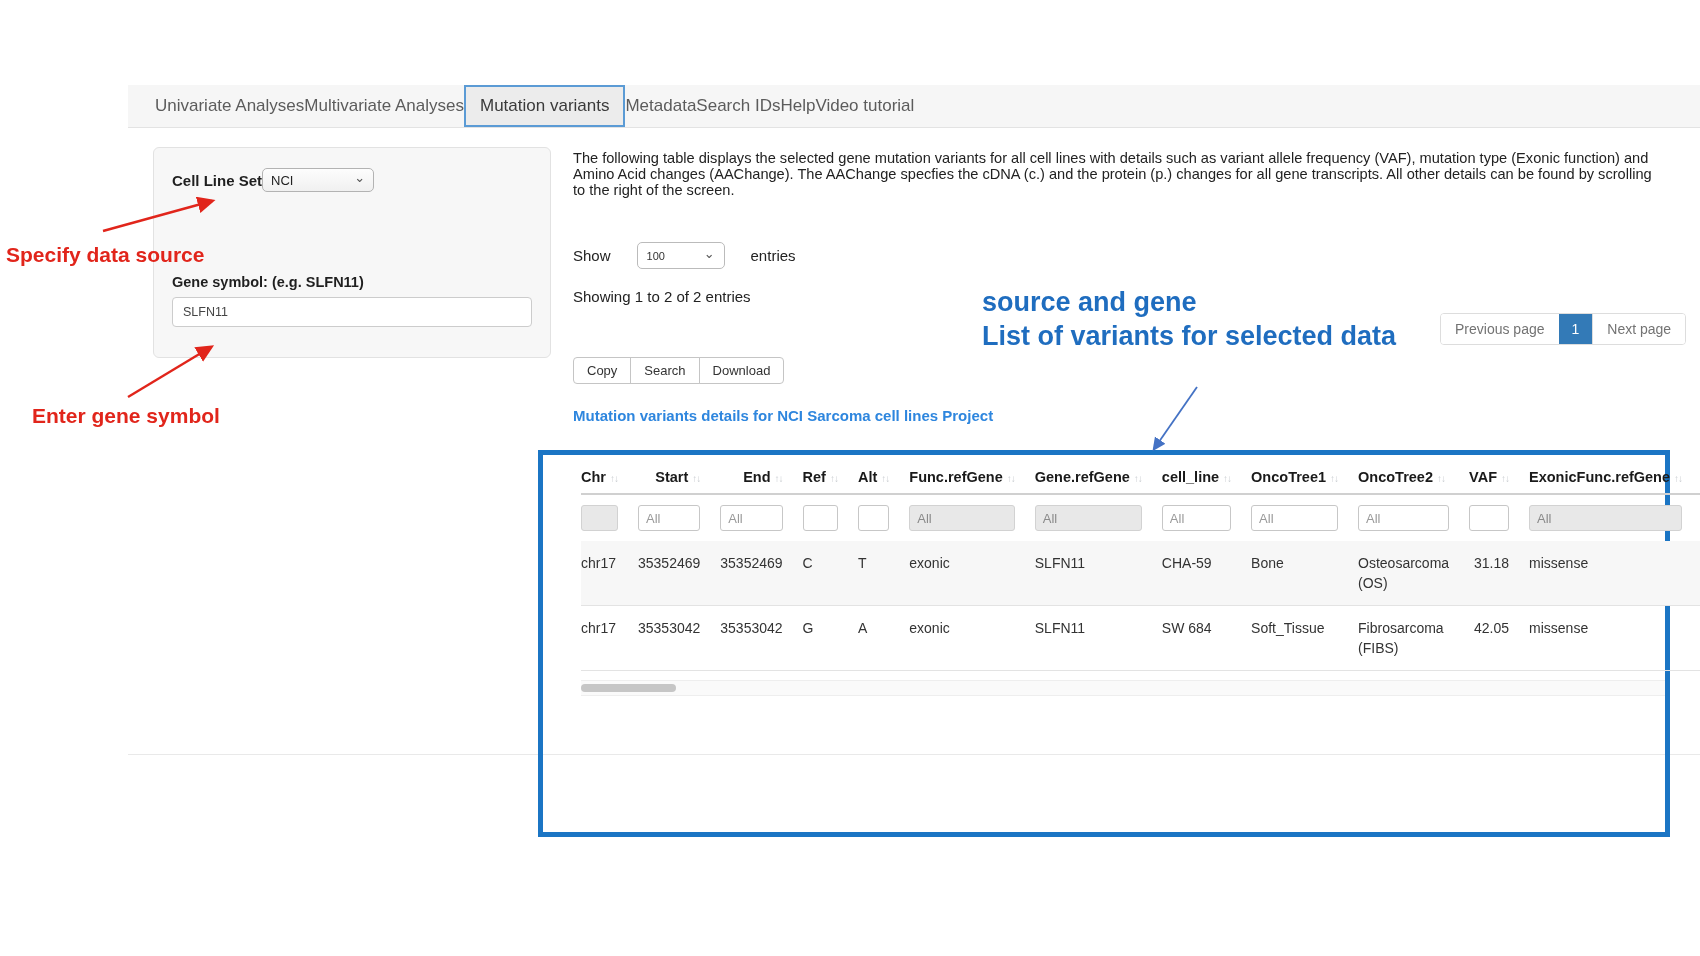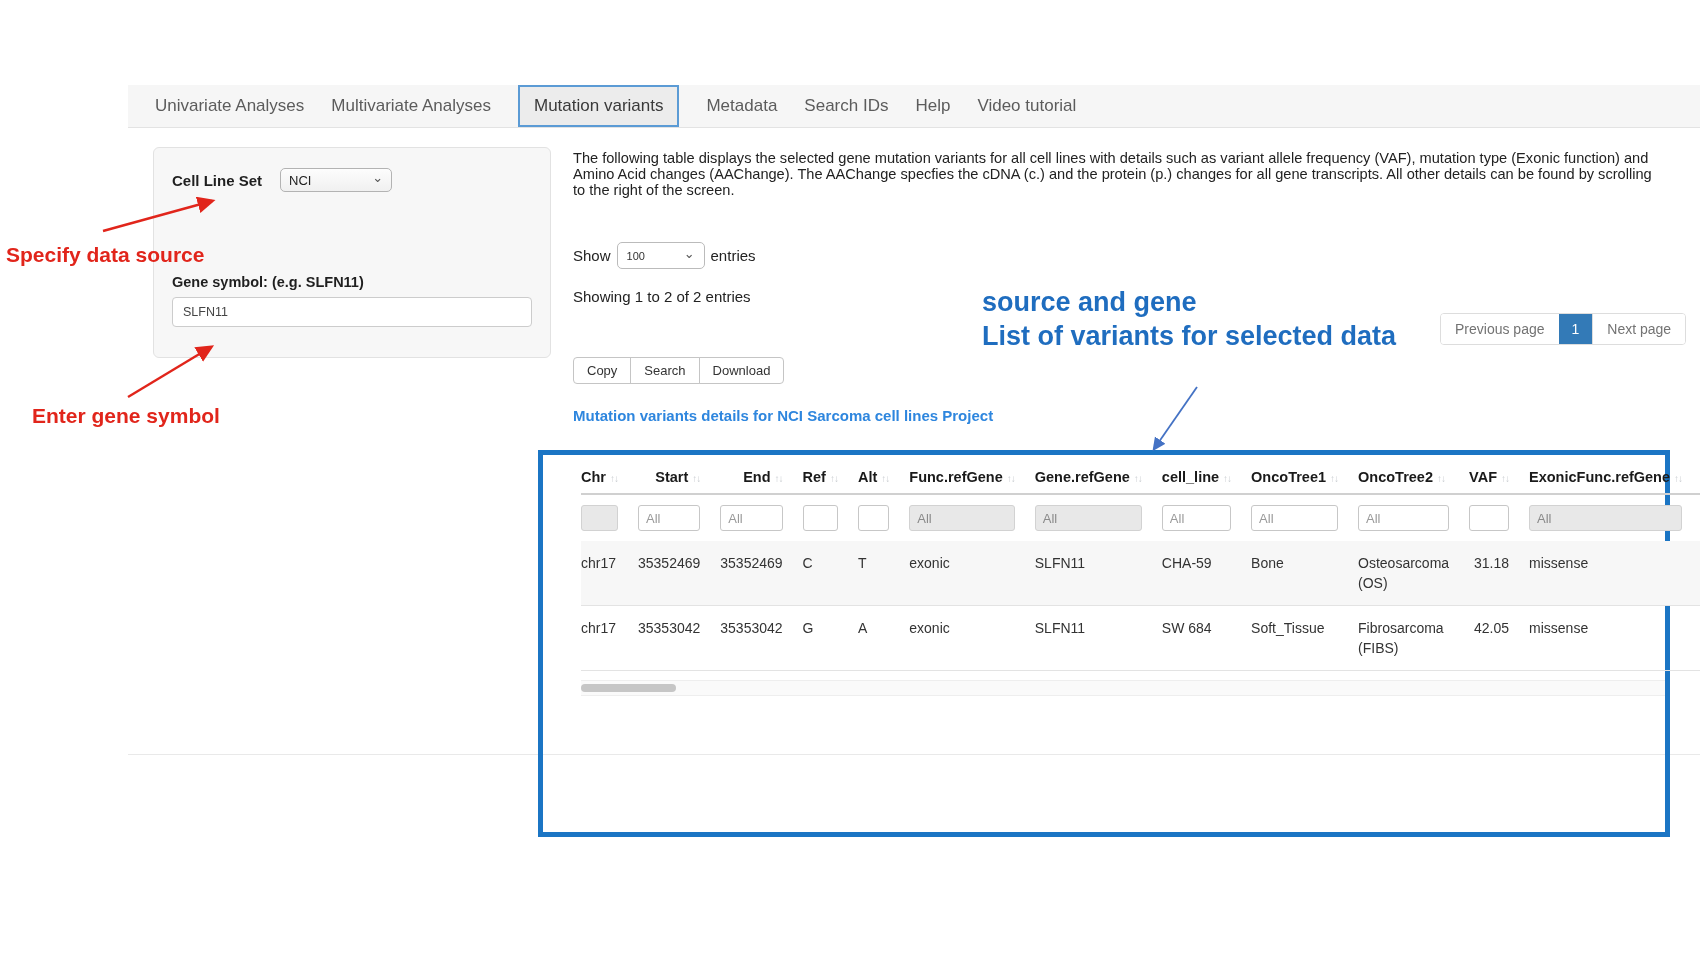--- a/index.html
+++ b/index.html
@@ -2,45 +2,45 @@
 <html><head>
 <meta charset="utf-8">
 <style>
   html,body{margin:0;padding:0;background:#fff;}
   body{width:1700px;height:956px;position:relative;overflow:hidden;
        font-family:"Liberation Sans",sans-serif;color:#222;}
 
   
   .navbar{position:absolute;left:128px;top:85px;width:1572px;height:43px;
           background:#f6f6f6;border-bottom:1px solid #e3e3e3;
-          display:flex;align-items:center;gap:27px;padding-left:27px;box-sizing:border-box;text-align:center;}
+          display:flex;align-items:center;padding-left:27px;box-sizing:border-box;text-align:center;}
   .tab{font-size:17px;color:#5c5c5c;white-space:nowrap;cursor:default;}
   .tab.active{height:100%;display:flex;align-items:center;box-sizing:border-box;
               border:2px solid #5b9bd5;background:#ececec;padding:0 14px;color:#3a3a3a;}
 
   
   .panel-card{position:absolute;left:153px;top:147px;width:398px;height:211px;
               background:#f7f7f7;border:1px solid #e2e2e2;border-radius:6px;
               box-sizing:border-box;padding:20px 18px;}
-  .cls-row{display:flex;align-items:center;gap:18px;}
+  .cls-row{display:flex;align-items:center;gap:0;}
   .cls-label{font-weight:bold;font-size:15px;color:#1f1f1f;}
   .select{background:linear-gradient(#fdfdfd,#f0f0f0);border:1px solid #b3b3b3;border-radius:5px;
           height:24px;display:flex;align-items:center;justify-content:space-between;
           padding:0 8px;font-size:13px;color:#222;box-sizing:border-box;}
   .cls-select{width:112px;}
   .chev{font-size:13px;color:#555;line-height:10px;margin-top:-4px;}
   .gene-label{margin-top:82px;font-weight:bold;font-size:14.5px;color:#1f1f1f;}
   .gene-input{margin-top:7px;width:100%;height:30px;border:1px solid #ccc;border-radius:4px;
               box-sizing:border-box;padding:0 10px;font-size:12.5px;color:#444;background:#fff;
               font-family:"Liberation Sans",sans-serif;}
 
   
   .desc{position:absolute;left:573px;top:150px;width:1080px;margin:0;
         font-size:14.6px;line-height:16px;color:#222;}
-  .show-row{position:absolute;left:573px;top:242px;display:flex;align-items:center;gap:6px;
+  .show-row{position:absolute;left:573px;top:242px;display:flex;align-items:center;gap:26px;
             font-size:15px;color:#222;}
   .len-select{width:88px;height:27px;border:1px solid #bbb;border-radius:5px;background:#fff;
               display:flex;align-items:center;justify-content:space-between;
               padding:0 9px;font-size:11px;color:#333;box-sizing:border-box;}
   .showing{position:absolute;left:573px;top:288px;font-size:15px;color:#222;}
   .btn-group{position:absolute;left:573px;top:357px;display:flex;}
   .exp-btn{font-size:13px;color:#333;background:#fff;border:1px solid #c5c5c5;
            padding:5px 13px;margin-left:-1px;}
   .exp-btn:first-child{border-radius:4px 0 0 4px;margin-left:0;}
   .exp-btn:last-child{border-radius:0 4px 4px 0;}

